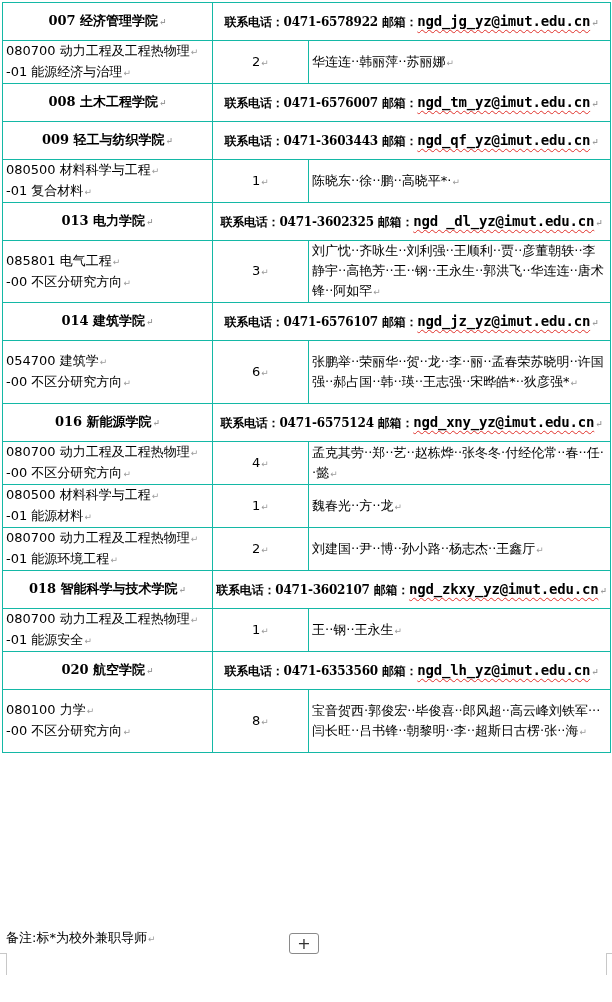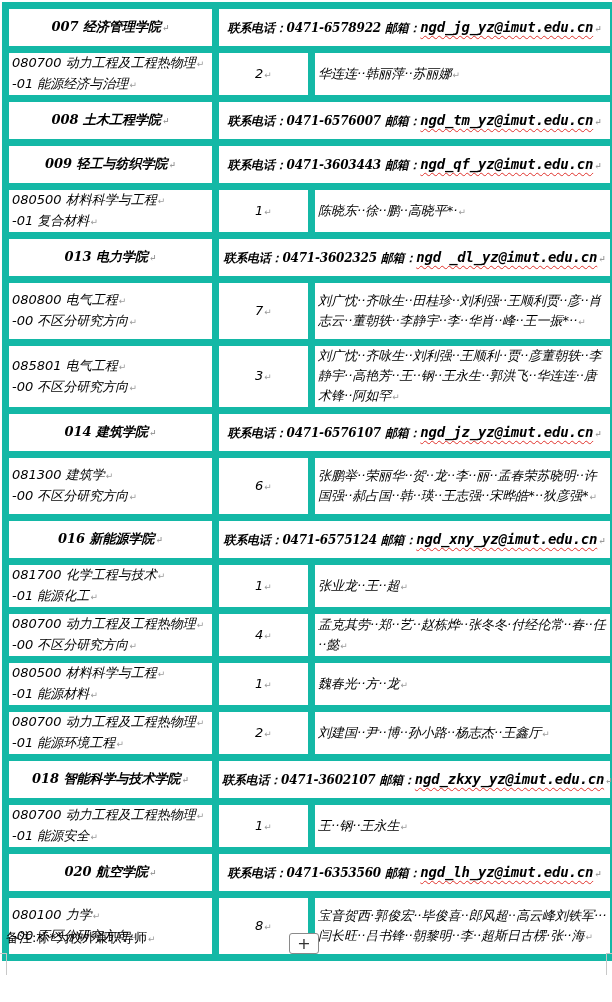--- a/index.html
+++ b/index.html
@@ -1,21 +1,21 @@
 <!DOCTYPE html>
 <html><head>
 <meta charset="utf-8">
 <style>
   html, body { margin: 0; padding: 0; background: #ffffff; }
   body { width: 612px; height: 1002px; position: relative; overflow: hidden;
          font-family: "DejaVu Sans", "Liberation Sans", sans-serif; color: #000; }
   table.doc { position: absolute; left: 2px; top: 2px; width: 608px;
               border-collapse: collapse; table-layout: fixed; }
-  table.doc td { border: 7px solid #14b8a6; padding: 0 3px; vertical-align: middle;
-                 font-size: 13px; line-height: 20px; font-style: italic; }
+  table.doc td { border: 1px solid #14b8a6; padding: 0 3px; vertical-align: middle;
+                 font-size: 13px; line-height: 20px; }
   col.c1 { width: 210px; } col.c2 { width: 96px; } col.c3 { width: 302px; }
   tr.hdr td { height: 37px; font-weight: bold; font-family: "DejaVu Serif", "Liberation Serif", serif; }
   tr.hdr td.college { text-align: center; font-size: 13px; }
   tr.hdr td.contact { text-align: center; font-size: 12px; white-space: nowrap; letter-spacing: -0.2px; }
   .email { text-decoration: underline wavy #e0322b; text-decoration-thickness: 1px;
            text-underline-offset: 3px; font-family: "DejaVu Sans Mono", "Liberation Mono", monospace; font-size: 14px; }
   td.major { font-size: 12.5px; line-height: 20px; padding: 0 1px; }
   td.count { text-align: center; font-size: 13px; }
   td.tutors { font-size: 13.5px; line-height: 21px; word-break: break-all; padding-left: 4px; }
   .pm { color: #9a9a9a; font-size: 9px; margin-left: 1px; }
@@ -65,59 +65,43 @@
           <div><span>080500 材料科学与工程</span><span class="pm">↵</span></div>
           <div><span>-01 复合材料</span><span class="pm">↵</span></div>
         </td>
     <td class="count"><span>1</span><span class="pm">↵</span></td>
     <td class="tutors"><span>陈晓东··徐··鹏··高晓平*·</span><span class="pm">↵</span></td>
   </tr>
       <tr class="hdr">
     <td class="college"><span>013 电力学院</span><span class="pm">↵</span></td>
     <td class="contact" colspan="2"><span>联系电话：</span><span>0471-3602325</span><span>  </span><span>邮箱：</span><span class="email">ngd _dl_yz@imut.edu.cn</span><span class="pm">↵</span></td>
   </tr>
-      <tr class="prog" style="height: 63px;">
-    <td class="major">
-          <div><span>080800 电气工程</span><span class="pm">↵</span></div>
-          <div><span>-00 不区分研究方向</span><span class="pm">↵</span></div>
-        </td>
-    <td class="count"><span>7</span><span class="pm">↵</span></td>
-    <td class="tutors"><span>刘广忱··齐咏生··田桂珍··刘利强··王顺利贾··彦··肖志云··董朝轶··李静宇··李··华肖··峰··王一振*··</span><span class="pm">↵</span></td>
-  </tr>
       <tr class="prog" style="height: 48px;">
     <td class="major">
           <div><span>085801 电气工程</span><span class="pm">↵</span></div>
           <div><span>-00 不区分研究方向</span><span class="pm">↵</span></div>
         </td>
     <td class="count"><span>3</span><span class="pm">↵</span></td>
     <td class="tutors"><span>刘广忱··齐咏生··刘利强··王顺利··贾··彦董朝轶··李静宇··高艳芳··王··钢··王永生··郭洪飞··华连连··唐术锋··阿如罕</span><span class="pm">↵</span></td>
   </tr>
       <tr class="hdr">
     <td class="college"><span>014 建筑学院</span><span class="pm">↵</span></td>
     <td class="contact" colspan="2"><span>联系电话：</span><span>0471-6576107</span><span>  </span><span>邮箱：</span><span class="email">ngd_jz_yz@imut.edu.cn</span><span class="pm">↵</span></td>
   </tr>
       <tr class="prog" style="height: 63px;">
     <td class="major">
-          <div><span>081300 建筑学</span><span class="pm">↵</span></div>
+          <div><span>054700 建筑学</span><span class="pm">↵</span></div>
           <div><span>-00 不区分研究方向</span><span class="pm">↵</span></div>
         </td>
     <td class="count"><span>6</span><span class="pm">↵</span></td>
     <td class="tutors"><span>张鹏举··荣丽华··贺··龙··李··丽··孟春荣苏晓明··许国强··郝占国··韩··瑛··王志强··宋晔皓*··狄彦强*</span><span class="pm">↵</span></td>
   </tr>
       <tr class="hdr">
     <td class="college"><span>016 新能源学院</span><span class="pm">↵</span></td>
     <td class="contact" colspan="2"><span>联系电话：</span><span>0471-6575124</span><span>  </span><span>邮箱：</span><span class="email">ngd_xny_yz@imut.edu.cn</span><span class="pm">↵</span></td>
-  </tr>
-      <tr class="prog" style="height: 40px;">
-    <td class="major">
-          <div><span>081700 化学工程与技术</span><span class="pm">↵</span></div>
-          <div><span>-01 能源化工</span><span class="pm">↵</span></div>
-        </td>
-    <td class="count"><span>1</span><span class="pm">↵</span></td>
-    <td class="tutors"><span>张业龙··王··超</span><span class="pm">↵</span></td>
   </tr>
       <tr class="prog" style="height: 40px;">
     <td class="major">
           <div><span>080700 动力工程及工程热物理</span><span class="pm">↵</span></div>
           <div><span>-00 不区分研究方向</span><span class="pm">↵</span></div>
         </td>
     <td class="count"><span>4</span><span class="pm">↵</span></td>
     <td class="tutors"><span>孟克其劳··郑··艺··赵栋烨··张冬冬·付经伦常··春··任··懿</span><span class="pm">↵</span></td>
   </tr>
       <tr class="prog" style="height: 40px;">

